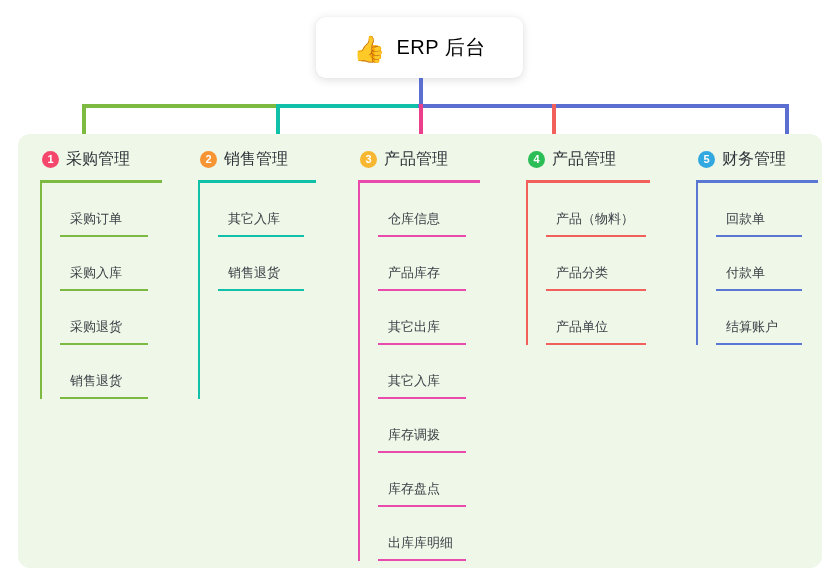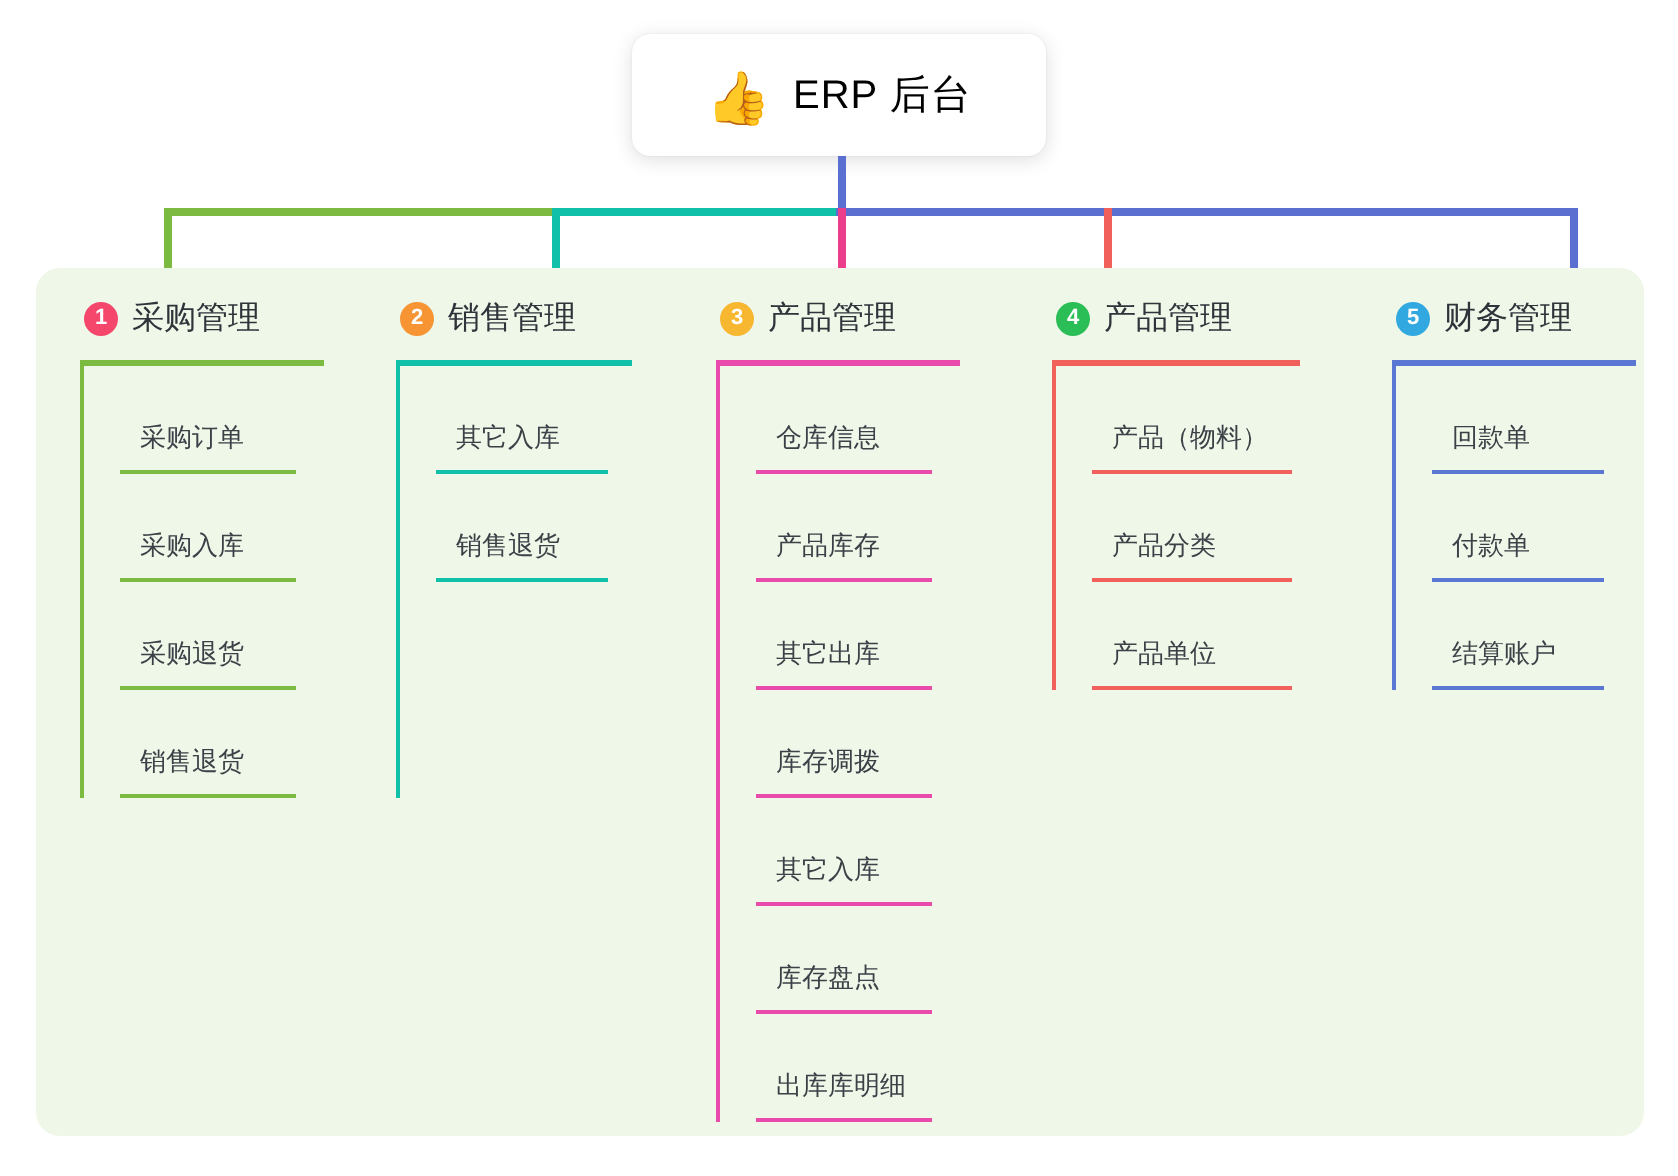--- a/index.html
+++ b/index.html
@@ -208,25 +208,25 @@
         </div>
         <div class="leaf">
           <span class="leaf-label">产品库存</span>
           <div class="leaf-rule" style="background: rgb(232, 75, 171); width: 88px;"></div>
         </div>
         <div class="leaf">
           <span class="leaf-label">其它出库</span>
           <div class="leaf-rule" style="background: rgb(232, 75, 171); width: 88px;"></div>
         </div>
         <div class="leaf">
+          <span class="leaf-label">其它入库</span>
+          <div class="leaf-rule" style="background: rgb(232, 75, 171); width: 88px;"></div>
+        </div>
+        <div class="leaf">
           <span class="leaf-label">库存调拨</span>
-          <div class="leaf-rule" style="background: rgb(232, 75, 171); width: 88px;"></div>
-        </div>
-        <div class="leaf">
-          <span class="leaf-label">其它入库</span>
           <div class="leaf-rule" style="background: rgb(232, 75, 171); width: 88px;"></div>
         </div>
         <div class="leaf">
           <span class="leaf-label">库存盘点</span>
           <div class="leaf-rule" style="background: rgb(232, 75, 171); width: 88px;"></div>
         </div>
         <div class="leaf">
           <span class="leaf-label">出库库明细</span>
           <div class="leaf-rule" style="background: rgb(232, 75, 171); width: 88px;"></div>
         </div>

